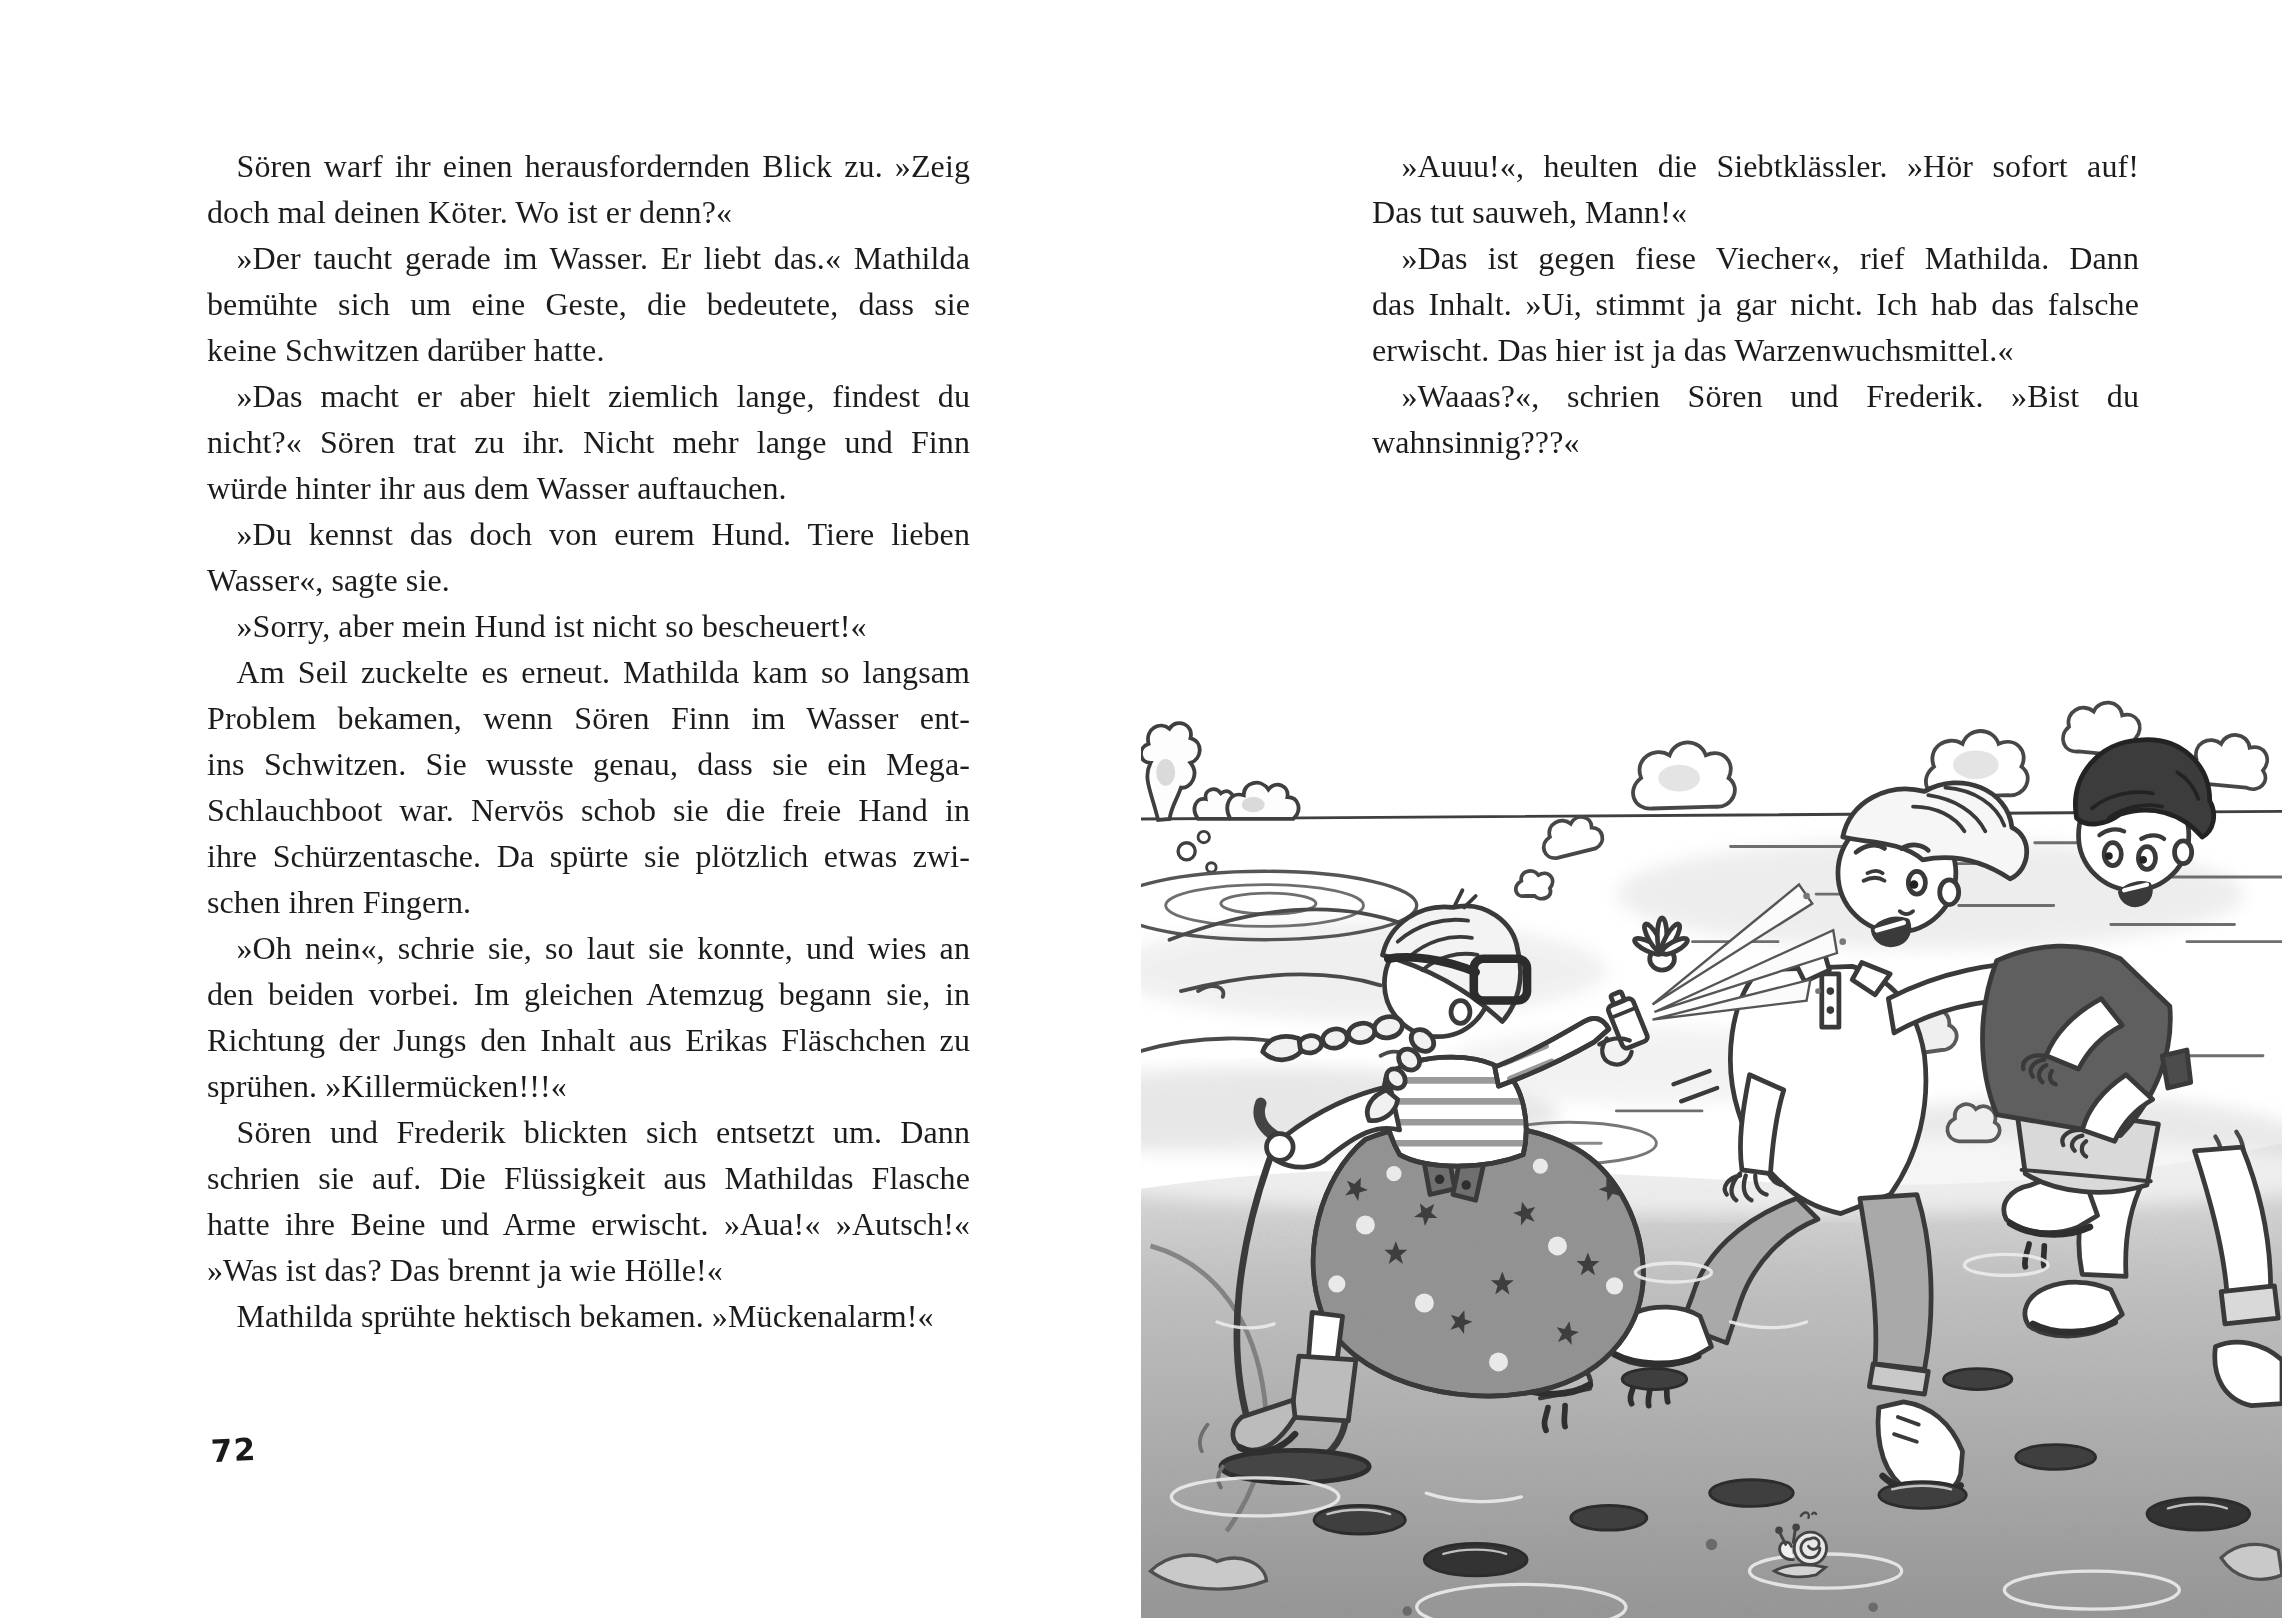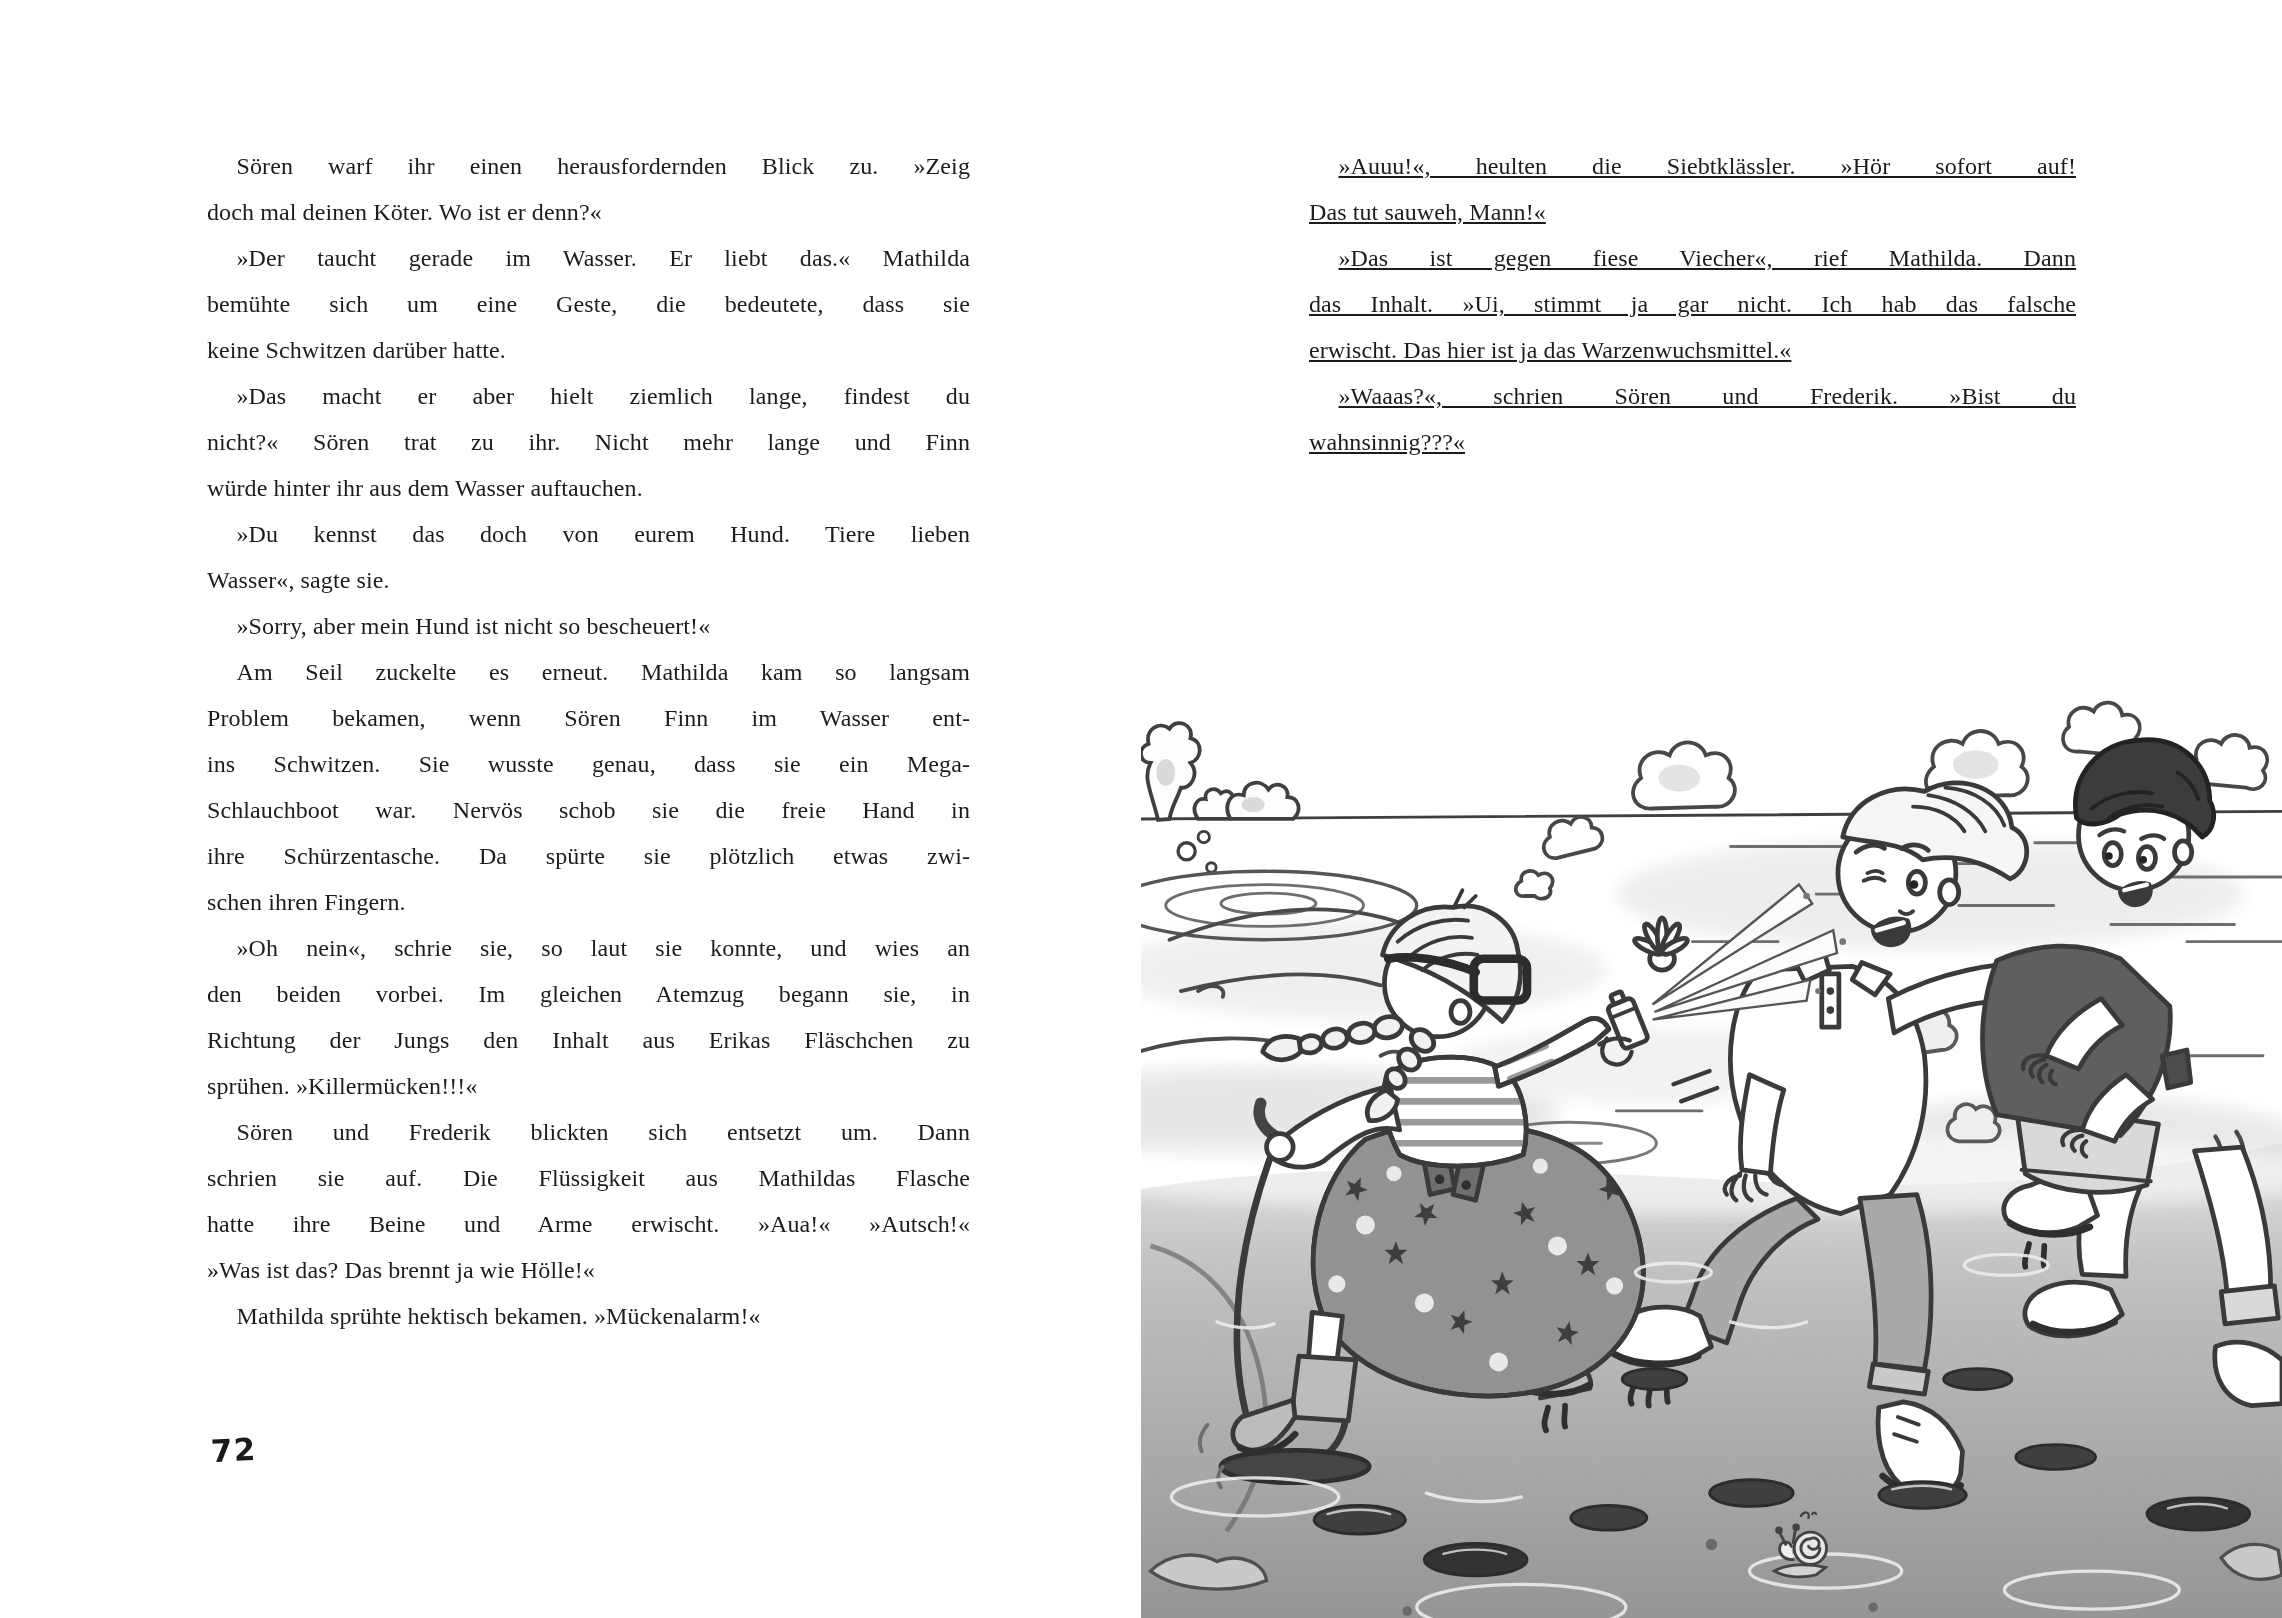--- a/index.html
+++ b/index.html
@@ -1,22 +1,22 @@
 <!DOCTYPE html>
 <html style="font-size:15px"><head>
 <meta charset="utf-8">
 <style>
   html,body{margin:0;padding:0;background:#ffffff;}
   body{width:2283px;height:1619px;position:relative;overflow:hidden;
        font-family:"Liberation Serif", serif;color:#1c1c1c;}
   .spread{position:absolute;inset:0;background:#ffffff;}
   .text-column{position:absolute;top:143px;width:763px;
-       font-size:24px;line-height:46px;letter-spacing:0.1px;}
+       font-size:32px;line-height:46px;letter-spacing:0.1px;}
   .text-column.left{left:207px;}
-  .text-column.right{left:1309px;width:767px;text-decoration:underline;}
+  .text-column.right{left:1372px;width:767px;}
   .ln{display:block;text-align:justify;text-align-last:justify;text-justify:inter-word;
       white-space:normal;}
   .ln.last{text-align-last:left;}
   .ln.ind{text-indent:29.5px;}
   .page-number{position:absolute;left:211px;top:1432px;
       font-family:"DejaVu Sans", sans-serif;font-weight:700;font-size:31px;
       transform:rotate(-3deg);letter-spacing:1px;color:#1a1a1a;}
   .illustration{position:absolute;left:1141px;top:656px;width:1141px;height:963px;margin:0;}
   .illustration svg{display:block;width:100%;height:100%;}
 </style>

